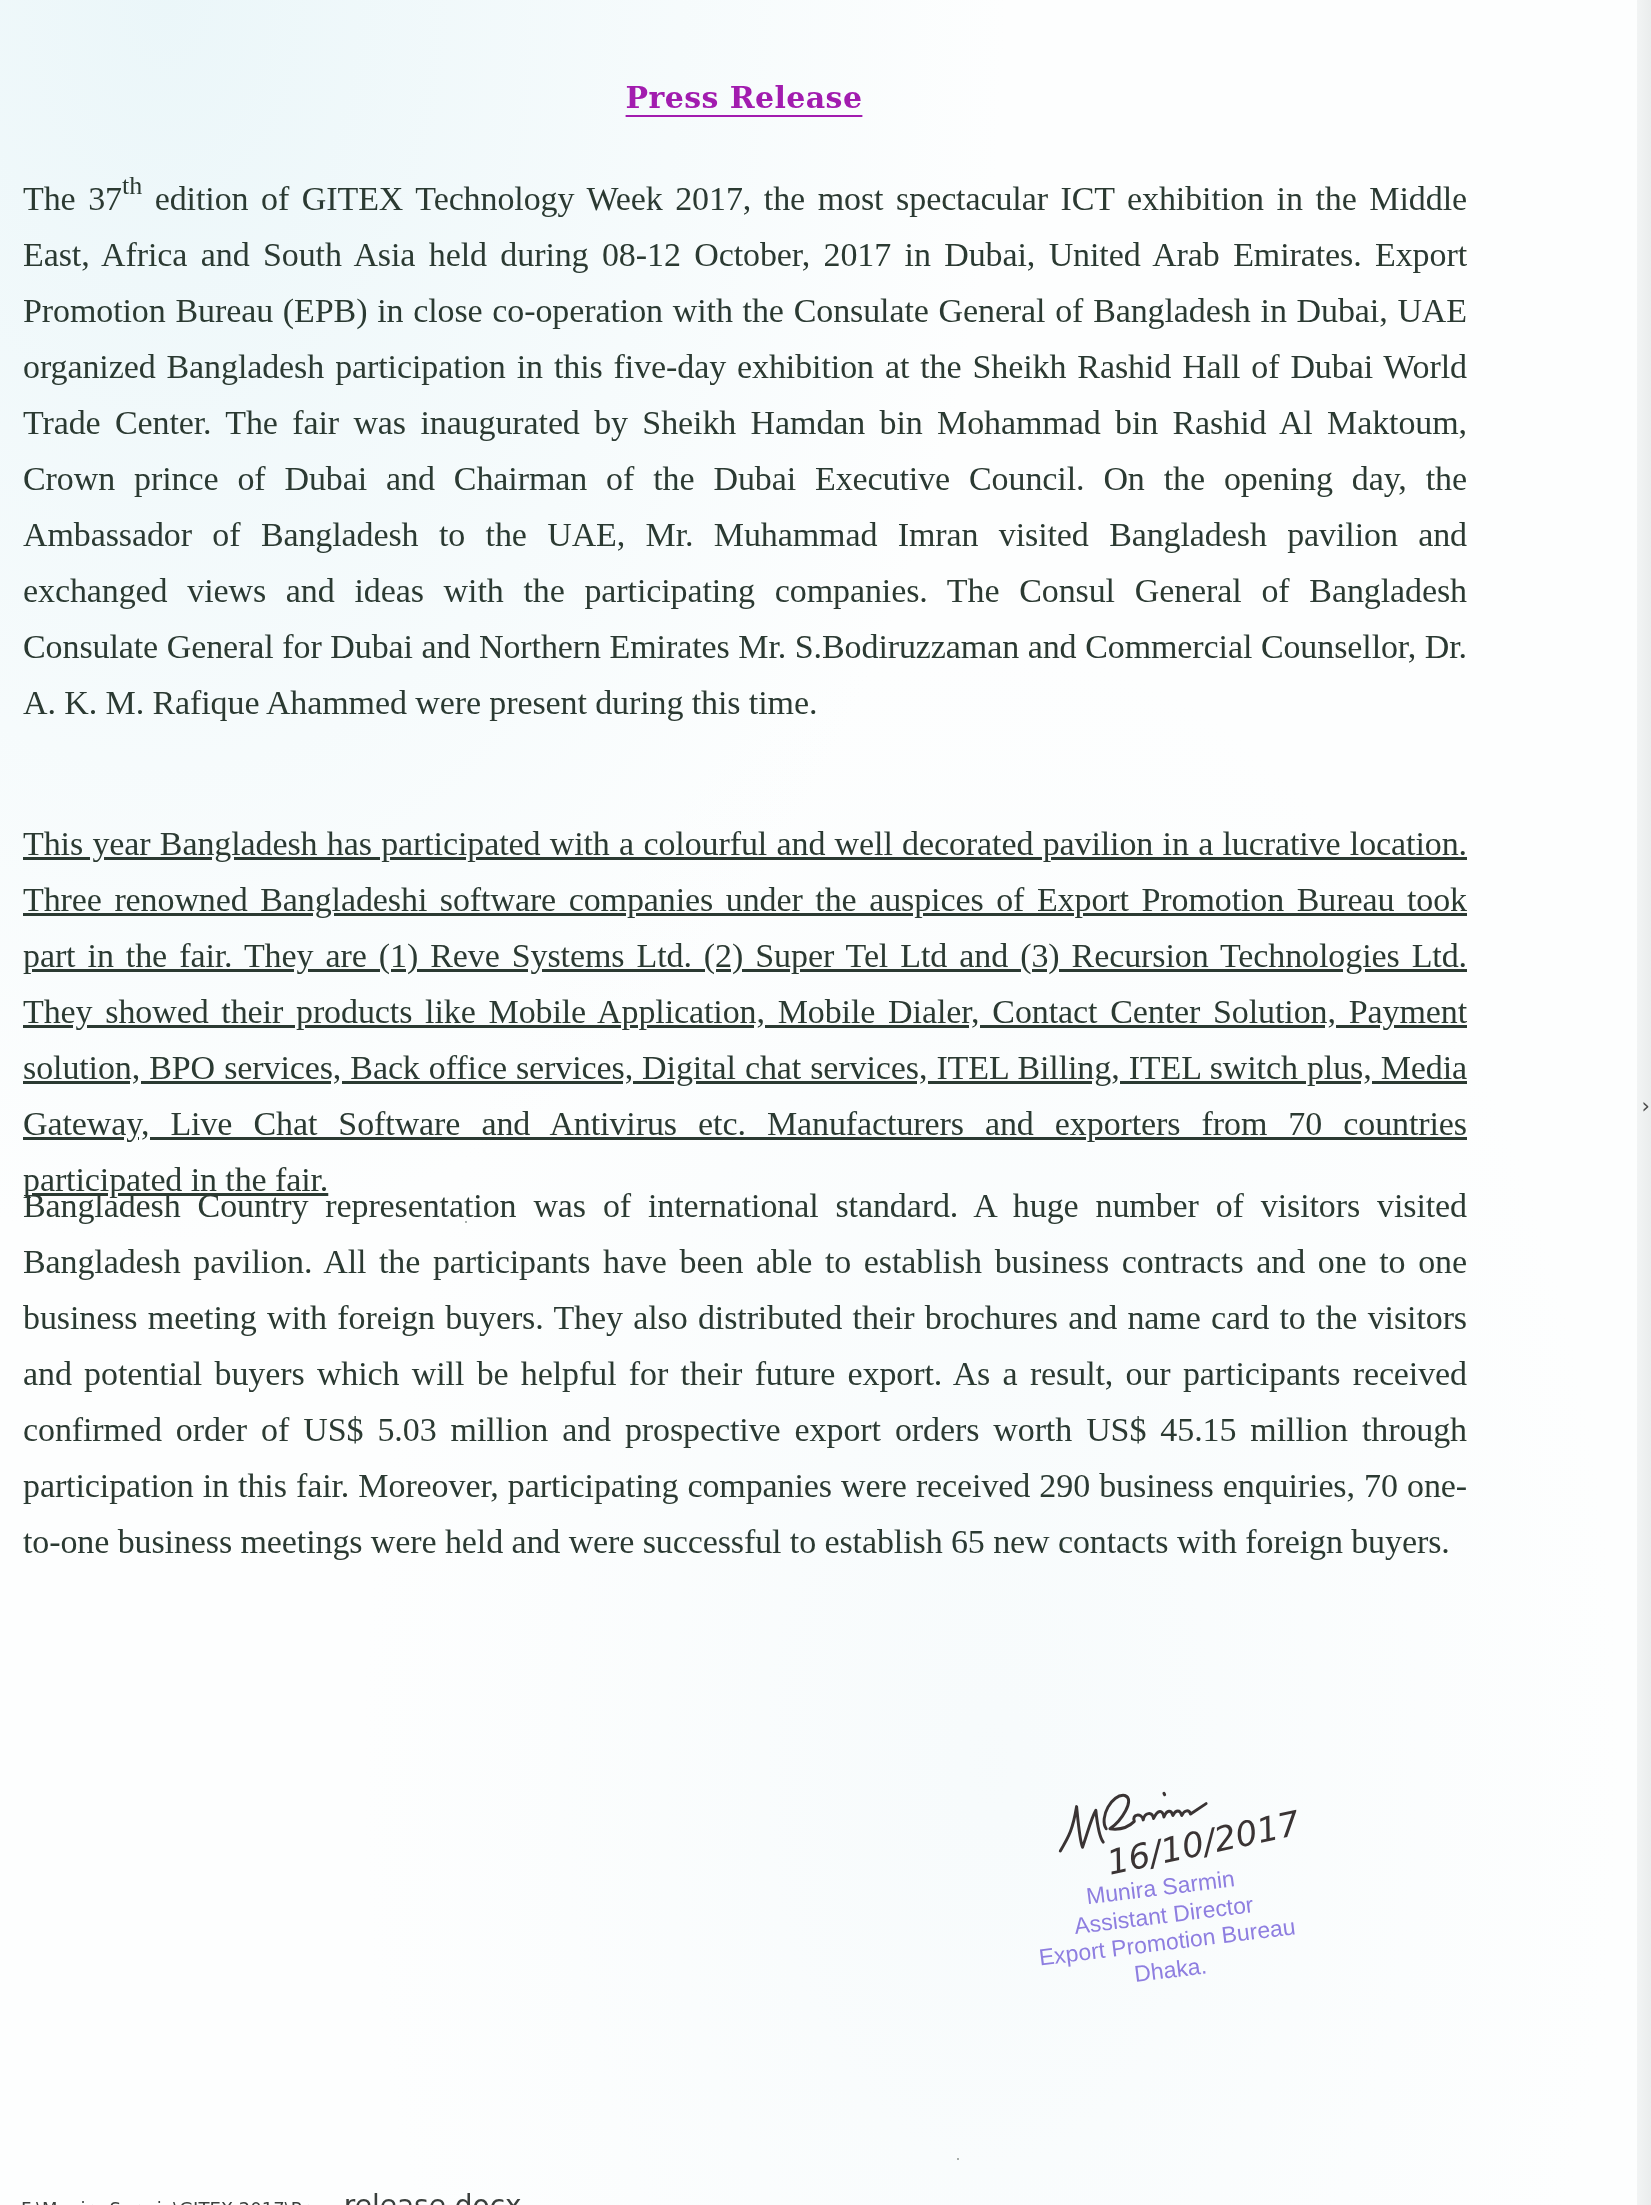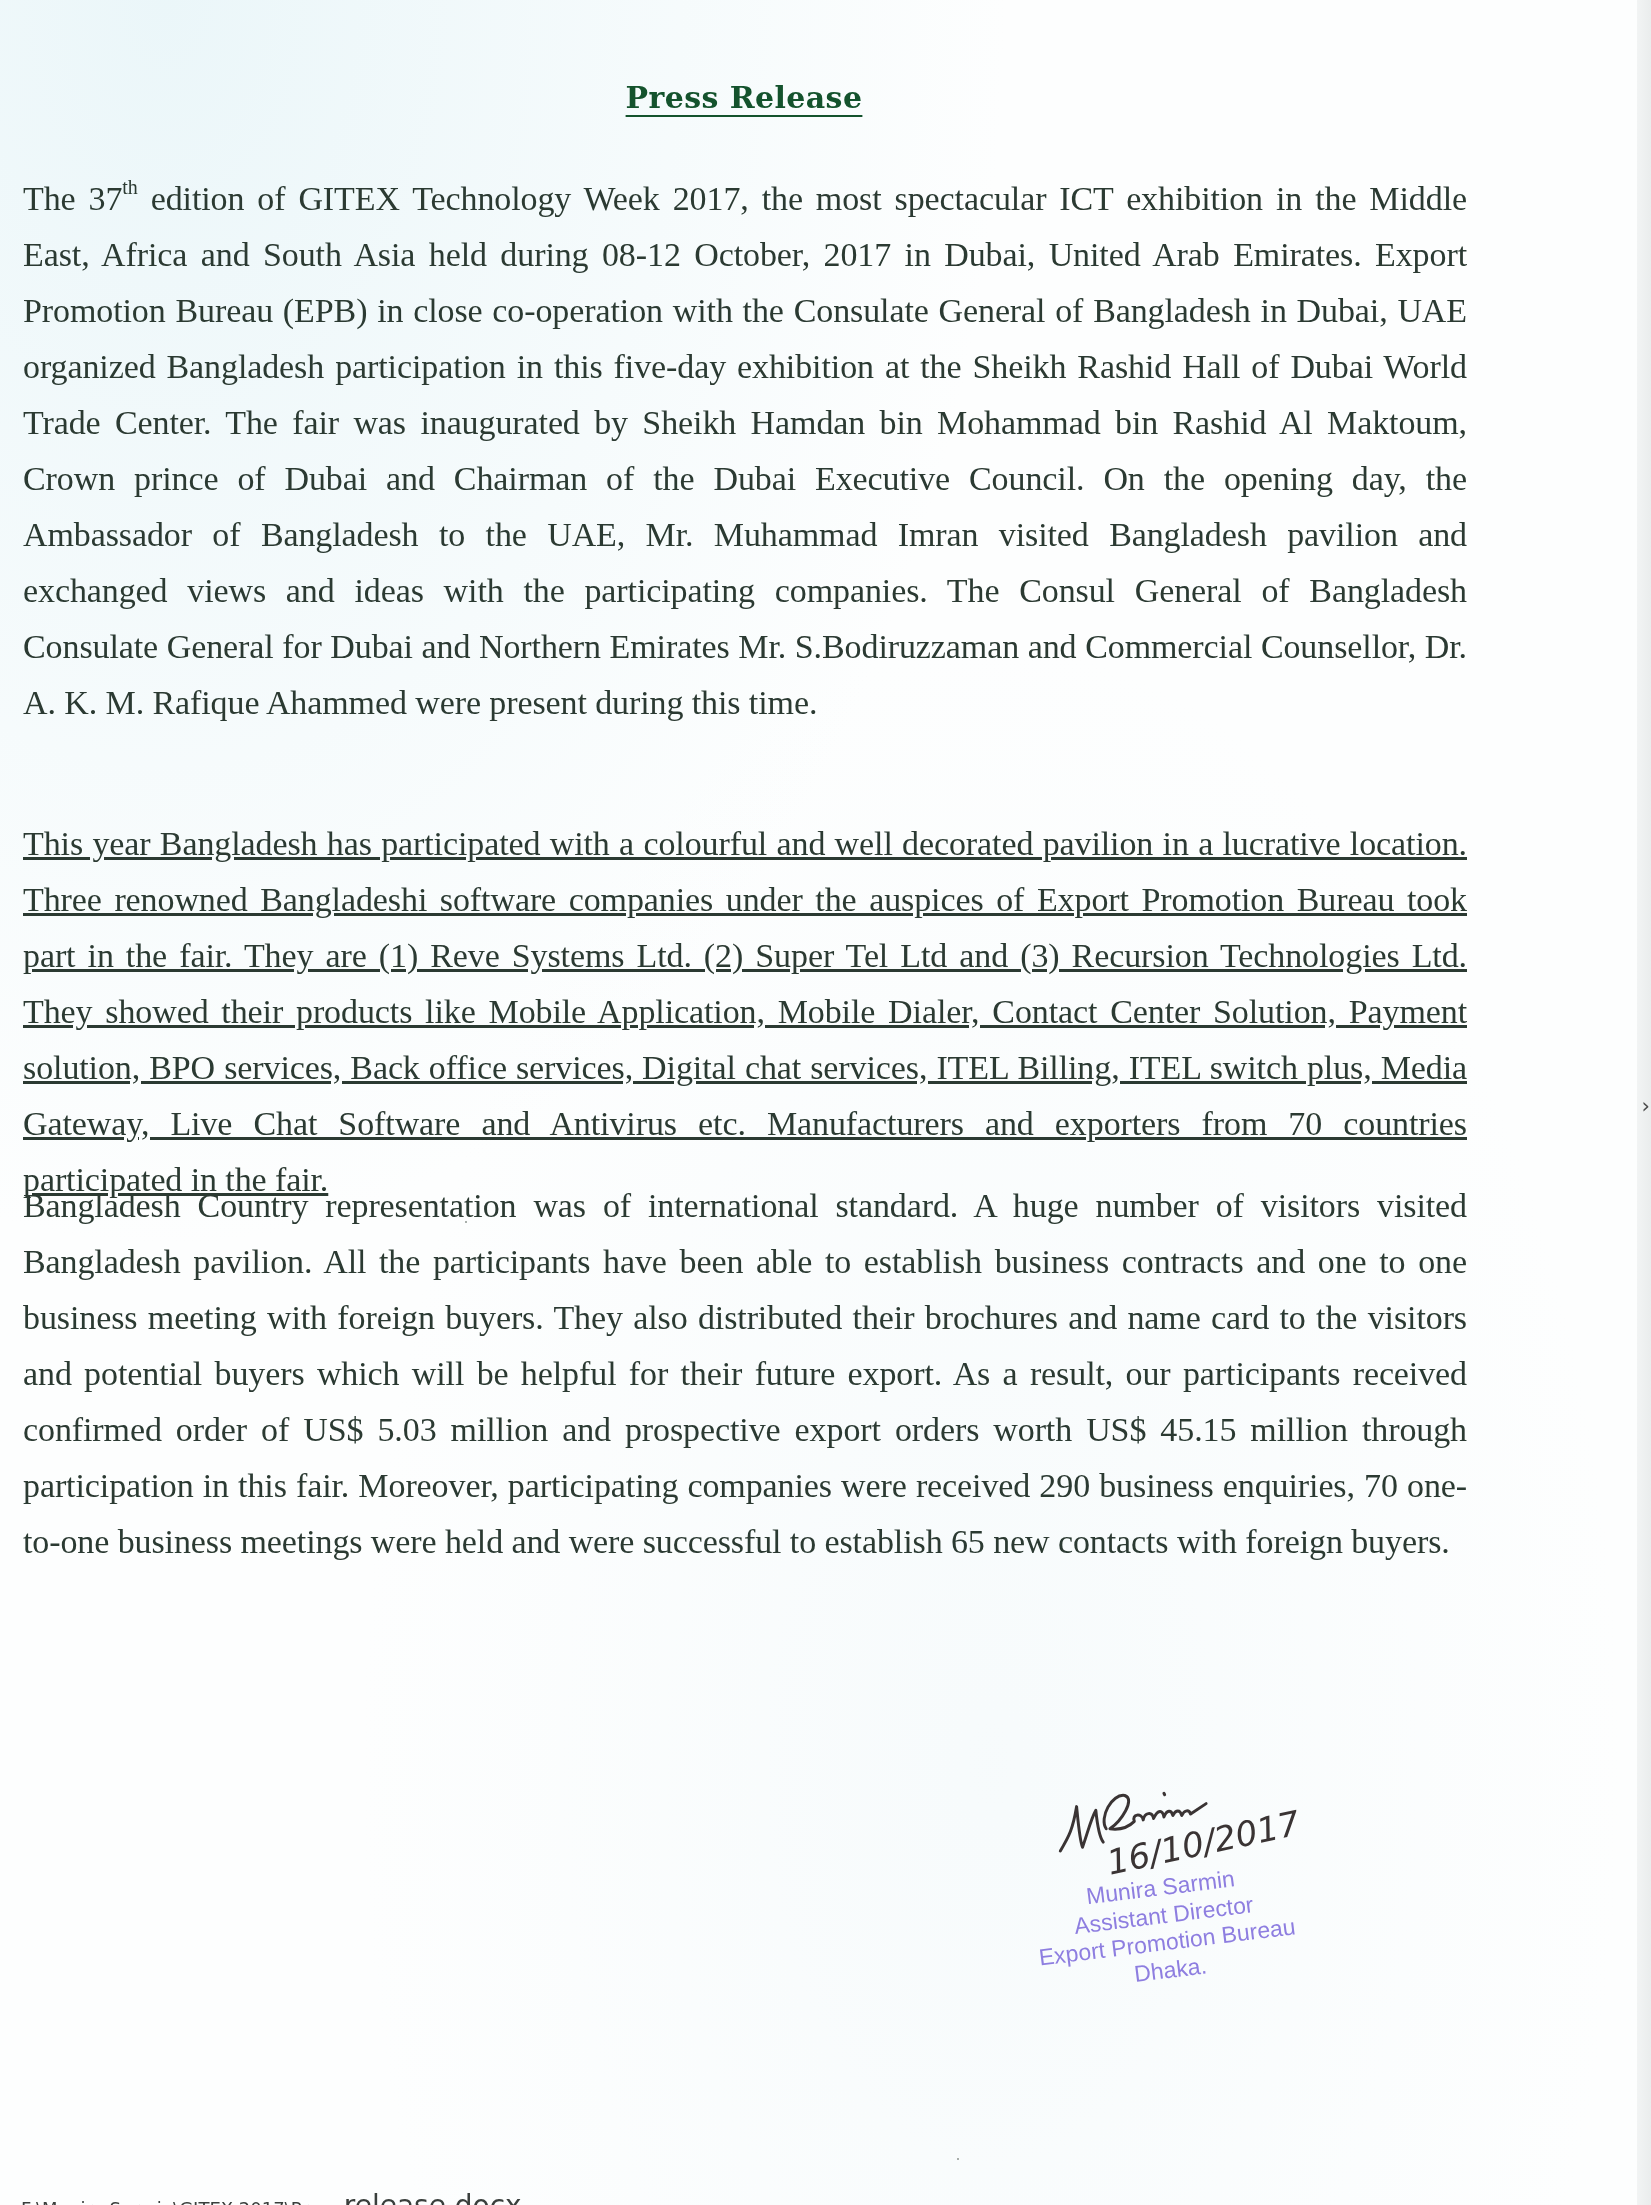--- a/index.html
+++ b/index.html
@@ -20,36 +20,36 @@
     background: linear-gradient(to right, #f2f4f4, #e9ecec);
   }
   .edge-mark {
     position: absolute; right: 3px; top: 1091px; width: 7.4px; height: 30px;
     color: #4a4a4a; font-family: "DejaVu Sans", sans-serif; font-size: 21px; line-height: 30px;
   }
   .title {
     position: absolute; left: 0; width: 1488px; top: 80px; text-align: center;
     font-family: "DejaVu Serif", "Liberation Serif", serif;
     font-weight: bold; font-size: 30px; letter-spacing: 0.4px;
-    color: #14532d;
+    color: #a21caf;
   }
   .title span {
     text-decoration: underline; text-decoration-thickness: 2.2px; text-underline-offset: 6.7px;
   }
   .body-text {
     position: absolute; left: 23px; width: 1444px;
     font-size: 34px; line-height: 56px;
     text-align: justify; text-align-last: left;
     letter-spacing: -0.1px;
   }
   .body-text p { margin: 0; }
   #p1 { top: 171px; }
   #p2 { top: 816px; text-decoration: underline; }
   #p3 { top: 1178px; }
-  sup { font-size: 20px; line-height: 0; vertical-align: 16.3px; }
+  sup { font-size: 26px; line-height: 0; vertical-align: 16.3px; }
   .signature {
     position: absolute; left: 1054px; top: 1777px; width: 282px; height: 111px;
   }
   .stamp {
     position: absolute; left: 1017px; top: 1874px; width: 297px;
     transform: rotate(-7deg); transform-origin: center;
     color: #8574de; text-align: center;
     font-family: "Liberation Sans", "DejaVu Sans", sans-serif; font-size: 23px; line-height: 27.5px;
     opacity: 0.92;
   }

